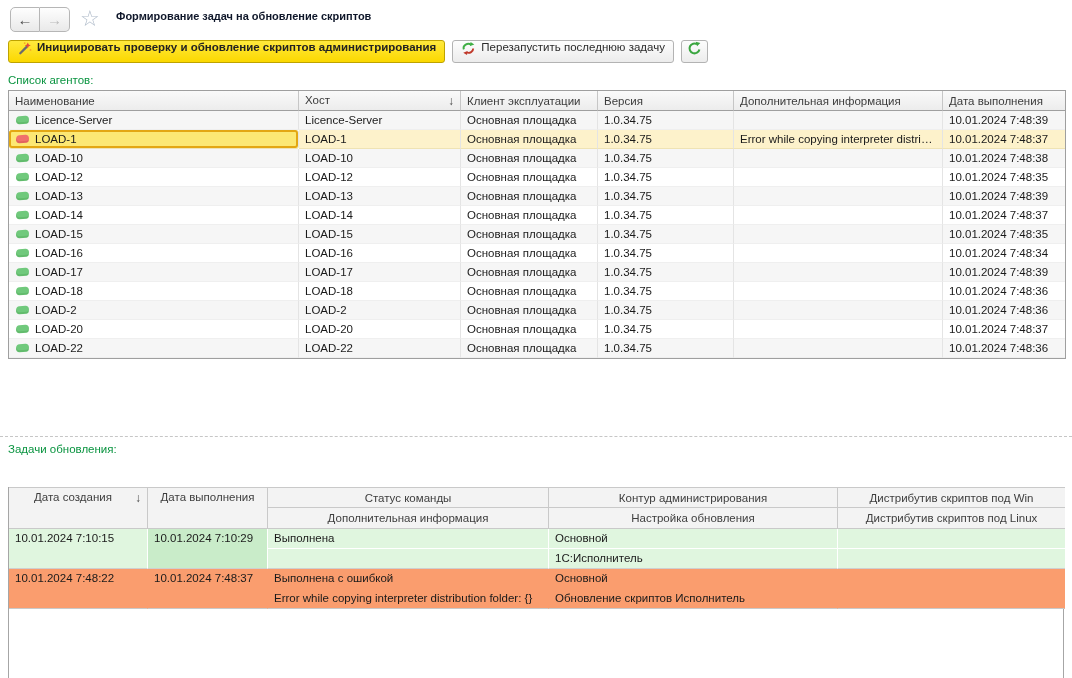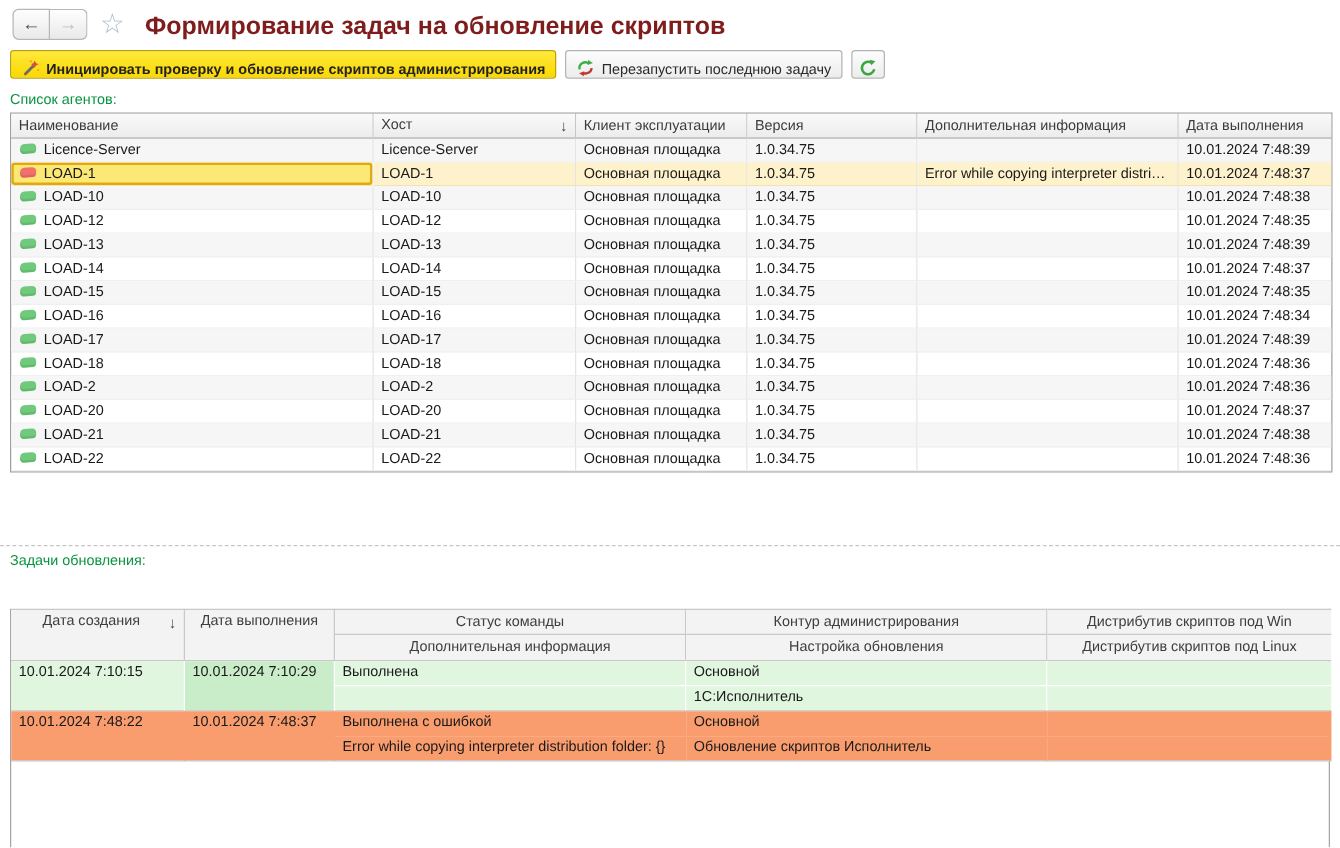--- a/index.html
+++ b/index.html
@@ -12,26 +12,26 @@
   
   .nav-group { position:absolute; top:7px; left:10px; display:flex; }
   .nav-btn {
     width:30px; height:25px; display:flex; align-items:center; justify-content:center;
     background:linear-gradient(#fefefe,#e9e9e9); border:1px solid #b6b6b6;
     font-size:15px; font-weight:bold; cursor:pointer; padding:0;
   }
   .nav-btn.back { border-radius:5px 0 0 5px; color:#4a4a4a; }
   .nav-btn.fwd  { border-radius:0 5px 5px 0; border-left:none; color:#bcbcbc; }
   .star { position:absolute; top:6px; left:80px; font-size:22px; color:#b0bcca; line-height:26px; }
-  .page-title { position:absolute; top:10px; left:116px; font-size:20px; font-weight:bold; color:#7f1d1d; white-space:nowrap; }
+  .page-title { position:absolute; top:10px; left:116px; font-size:11px; font-weight:bold; color:#0f172a; white-space:nowrap; }
 
   
   .toolbar { position:absolute; top:40px; left:8px; display:flex; gap:7px; align-items:center; }
   .btn {
-    height:23px; display:flex; align-items:flex-end; gap:5px; padding:0 8px;
+    height:23px; display:flex; align-items:flex-start; gap:5px; padding:0 8px;
     background:linear-gradient(#fdfdfd,#ececec); border:1px solid #b3b3b3; border-radius:3px;
     font-family:"Liberation Sans", sans-serif; font-size:11.5px; color:#2b2b2b; cursor:pointer; white-space:nowrap;
   }
   .btn-yellow {
     background:linear-gradient(#ffe93d,#fbd800); border:1px solid #bea300;
     font-weight:bold; color:#222;
   }
   .btn-icon-only { padding:0 5px; }
   .btn svg { flex:0 0 auto; }
 
@@ -262,28 +262,20 @@
         </tr>
         <tr>
           <td><span class="agent-icon ic-ok"></span><span>LOAD-20</span></td>
           <td>LOAD-20</td>
           <td>Основная площадка</td>
           <td>1.0.34.75</td>
           <td></td>
           <td>10.01.2024 7:48:37</td>
         </tr>
         <tr>
-          <td><span class="agent-icon ic-ok"></span><span>LOAD-21</span></td>
-          <td>LOAD-21</td>
-          <td>Основная площадка</td>
-          <td>1.0.34.75</td>
-          <td></td>
-          <td>10.01.2024 7:48:38</td>
-        </tr>
-        <tr>
           <td><span class="agent-icon ic-ok"></span><span>LOAD-22</span></td>
           <td>LOAD-22</td>
           <td>Основная площадка</td>
           <td>1.0.34.75</td>
           <td></td>
           <td>10.01.2024 7:48:36</td>
         </tr>
       </tbody>
   </table>
 

